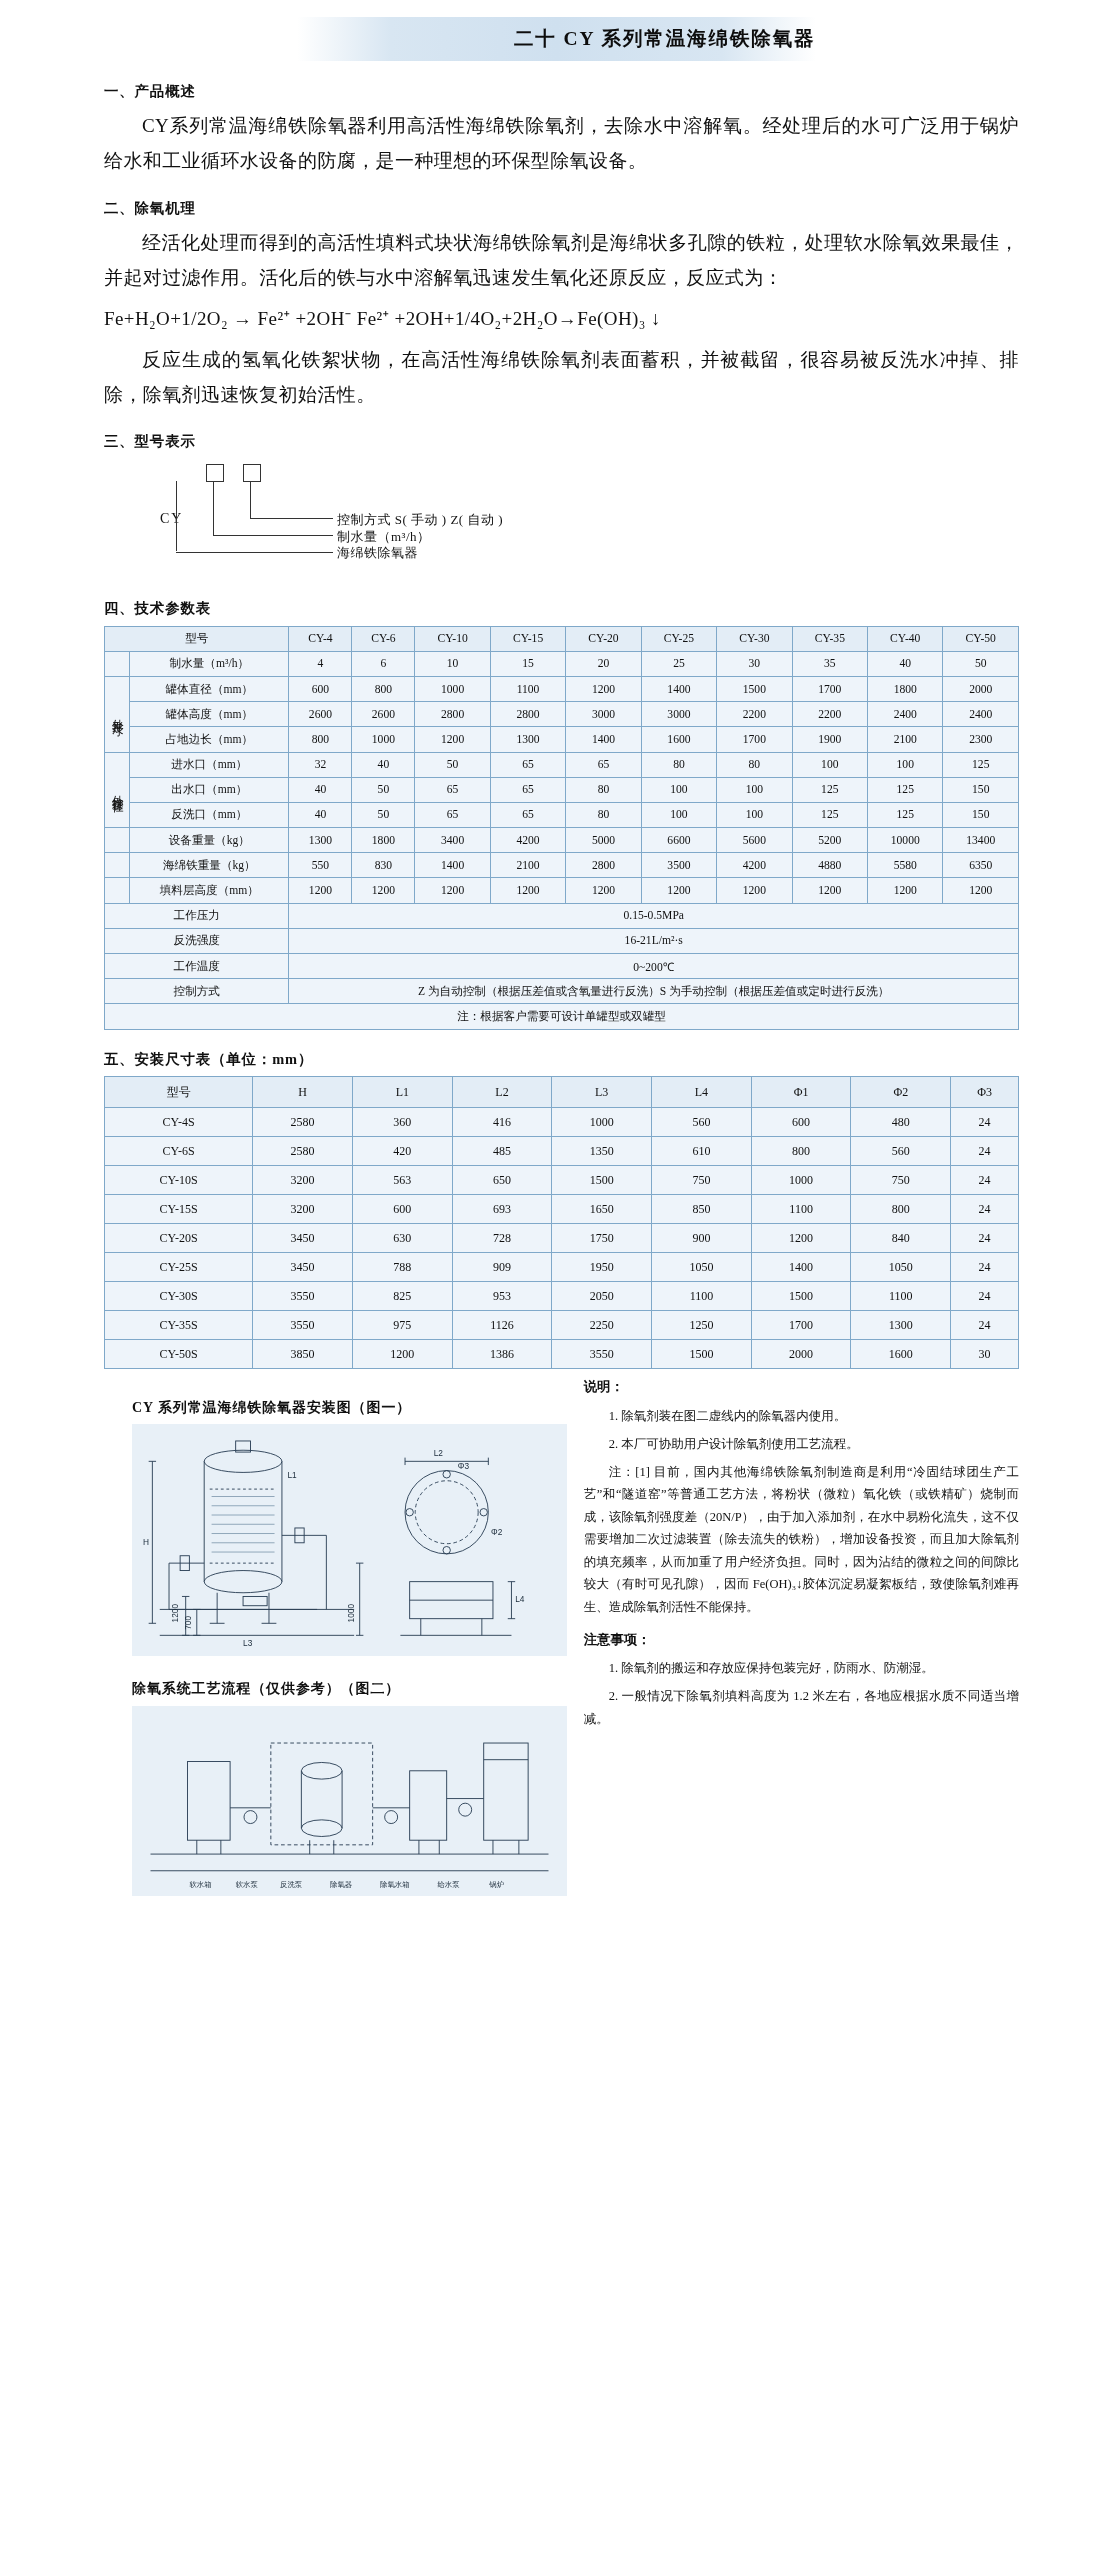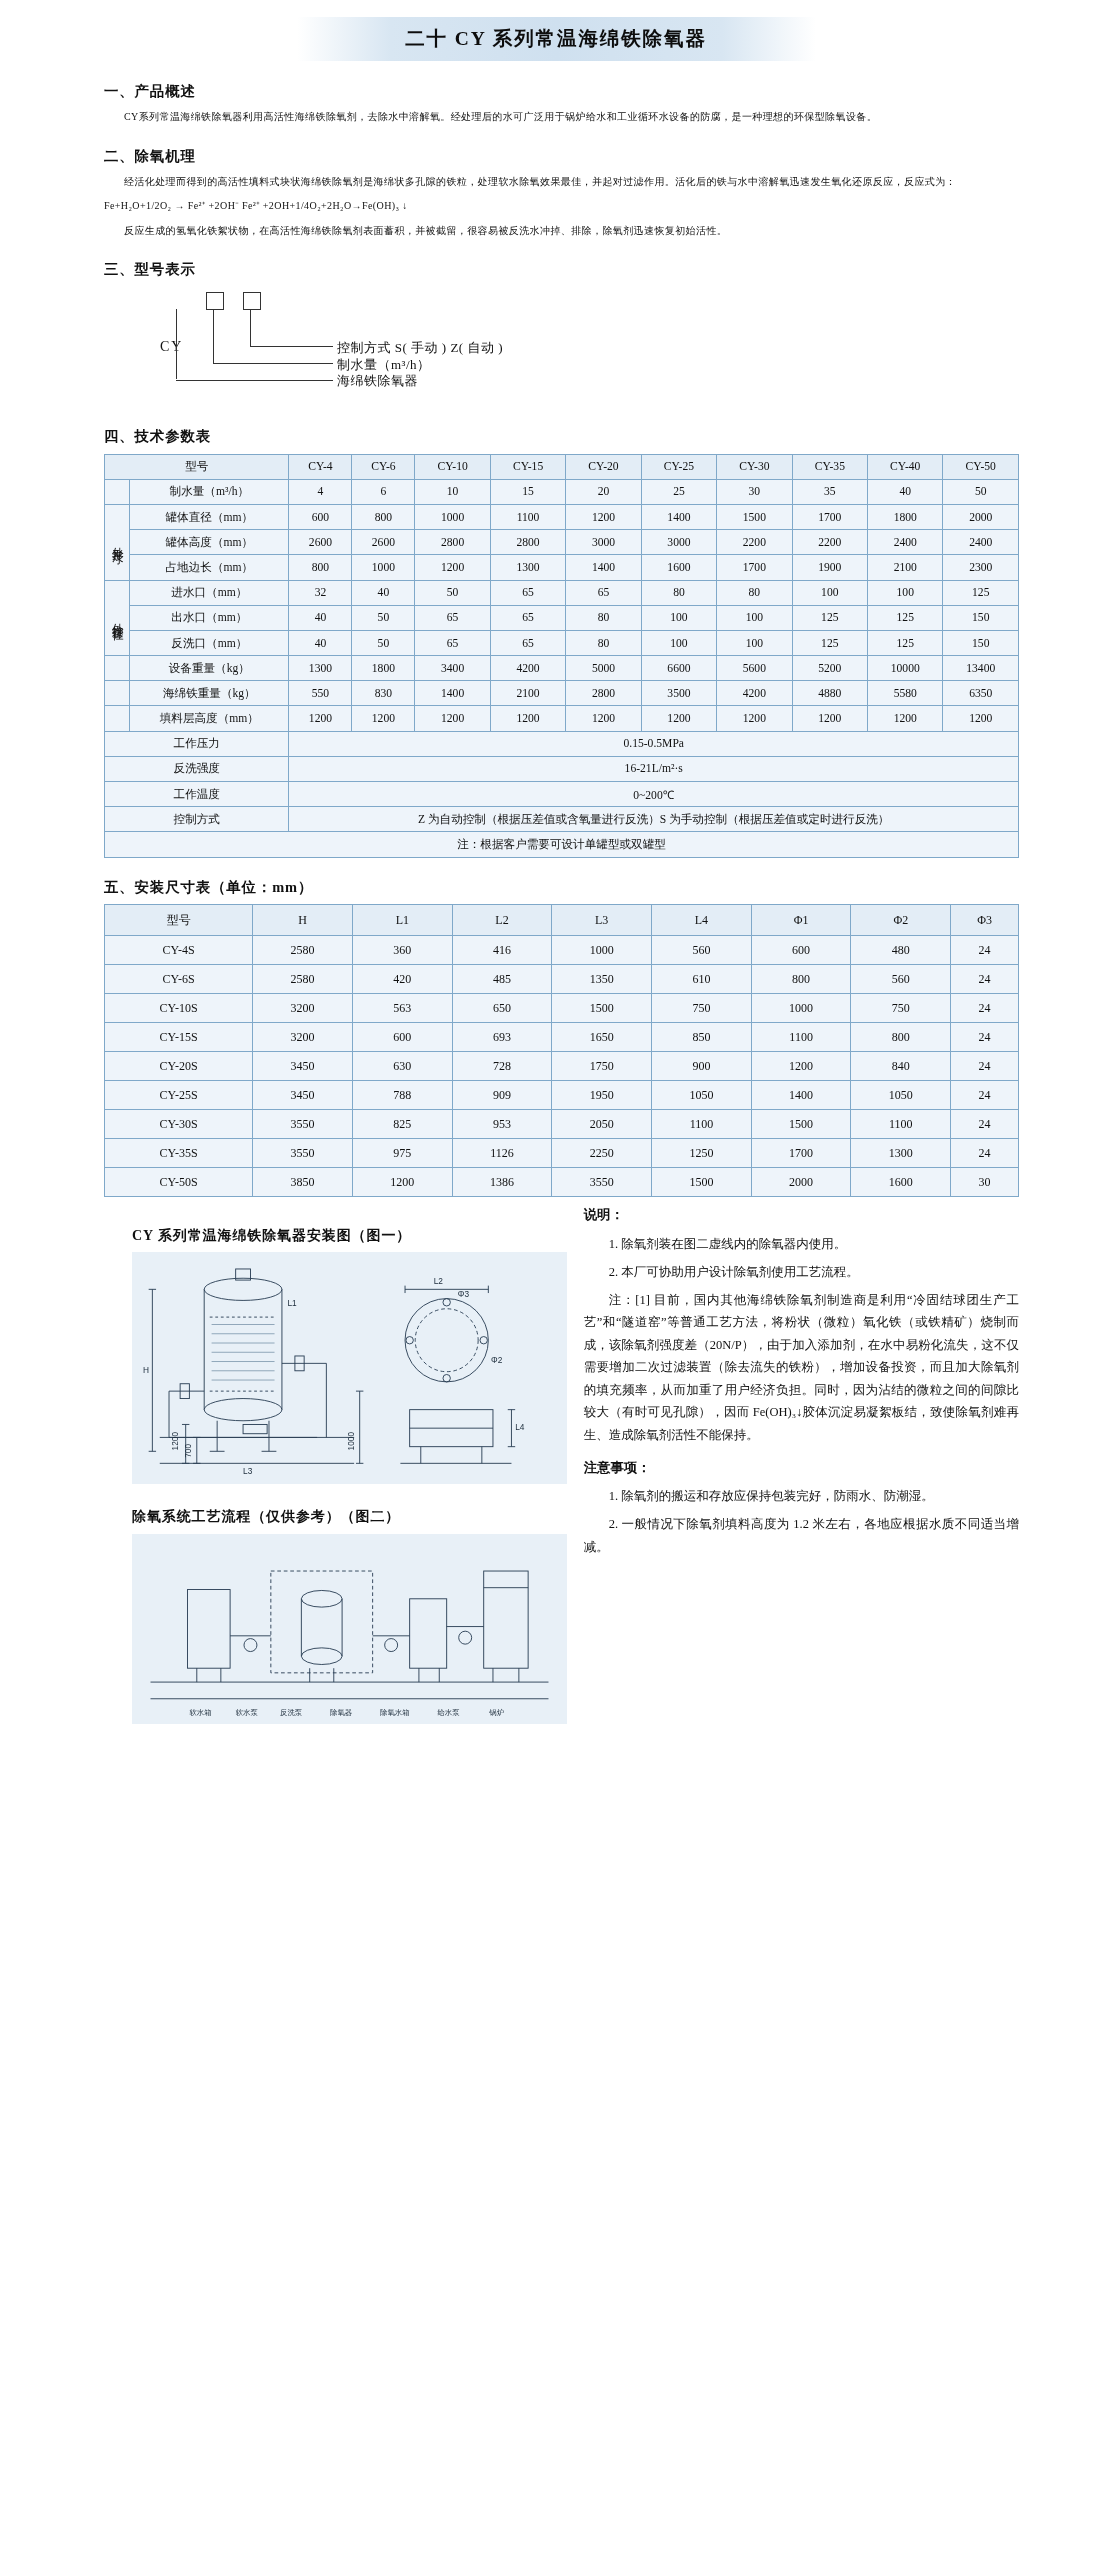--- a/index.html
+++ b/index.html
@@ -14,21 +14,21 @@
     min-height:2576px;
     position:relative;
     padding:0;
     box-sizing:border-box;
     background:#fff;
   }
   
   .title-bar{
     margin:16.7px auto 0 auto;
     width:519px;
-    text-align:center;
+    text-align:right;
     background:linear-gradient(to right,#ffffff,#d8e6f2 18%,#cfe0ef 50%,#d8e6f2 82%,#ffffff);
     padding:8.3px 0 9.3px 0;
   }
   .title-bar .t{
     font-family:"Liberation Serif", serif;
     font-weight:bold;
     font-size:19.5px;
     letter-spacing:1.9px;
     color:#0d0d0d;
   }
@@ -38,21 +38,21 @@
     padding-left:11px;
     box-sizing:border-box;
   }
   h2.sec{
     font-size:14.4px;
     font-weight:bold;
     margin:20.4px 0 7.4px 0;
     letter-spacing:0.9px;
   }
   p.para{
-    font-size:10px;
+    font-size:19px;
     line-height:1.85;
     margin:0 0 5.6px 0;
     text-align:justify;
     text-indent:2em;
     letter-spacing:0.4px;
   }
   p.para.noind{text-indent:0;}
   .formula{ font-size:13.4px; line-height:1.9; text-indent:0; }
 
   

